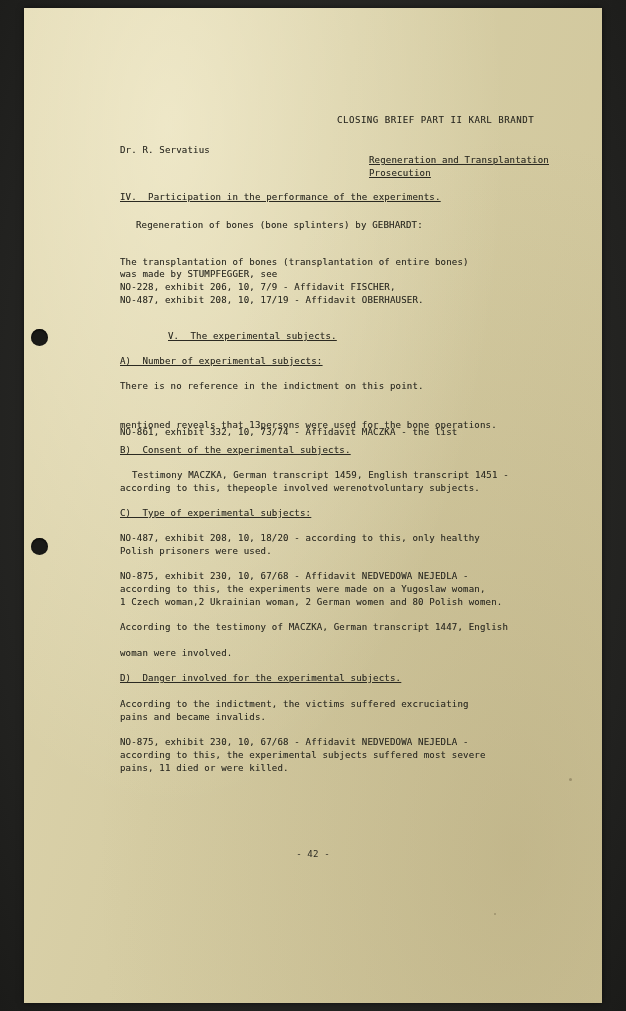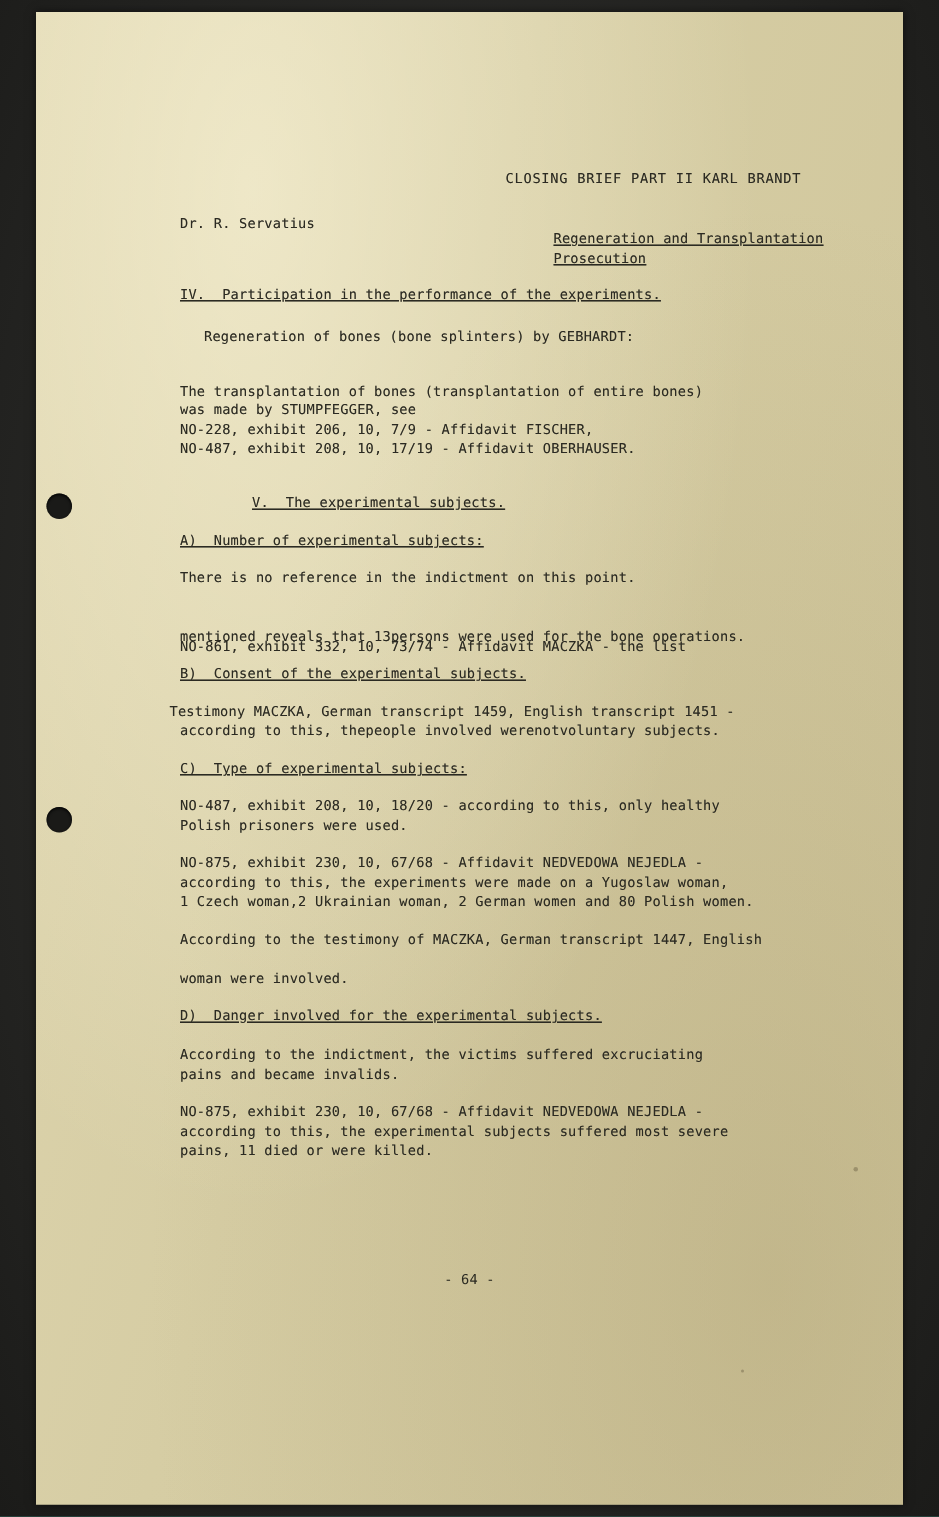--- a/index.html
+++ b/index.html
@@ -10,21 +10,21 @@
   body {
     width: 626px;
     height: 1011px;
     overflow: hidden;
     font-family: "DejaVu Sans Mono", monospace;
   }
   #page-wrap {
     position: relative;
     width: 626px;
     height: 1011px;
-    background: #0f766e;
+    background: #fdba74;
   }
   
   #scan-bg {
     position: absolute;
     inset: 0;
     background:
       radial-gradient(ellipse at 50% 45%, #343430 0%, #222220 75%, #1b1b19 100%);
   }
   
   #sheet {
@@ -121,21 +121,21 @@
 
       <div class="ln u" style="left:96px; top:347px;">A)  Number of experimental subjects:</div>
 
       <div class="ln" style="left:96px; top:372px;">There is no reference in the indictment on this point.</div>
 
       <div class="ln" style="left:96px; top:398px;margin-top:20px;">NO-861, exhibit 332, 10, 73/74 - Affidavit MACZKA - the list</div>
       <div class="ln" style="left:96px; top:411px;">mentioned reveals that 13persons were used for the bone operations.</div>
 
       <div class="ln u" style="left:96px; top:436px;text-align:center;">B)  Consent of the experimental subjects.</div>
 
-      <div class="ln" style="left:89px; top:461px;">Testimony MACZKA, German transcript 1459, English transcript 1451 -</div>
+      <div class="ln" style="left:108px; top:461px;">Testimony MACZKA, German transcript 1459, English transcript 1451 -</div>
       <div class="ln" style="left:96px; top:474px;">according to this, thepeople involved werenotvoluntary subjects.</div>
 
       <div class="ln u" style="left:96px; top:499px;">C)  Type of experimental subjects:</div>
 
       <div class="ln" style="left:96px; top:524px;">NO-487, exhibit 208, 10, 18/20 - according to this, only healthy</div>
       <div class="ln" style="left:96px; top:537px;">Polish prisoners were used.</div>
 
       <div class="ln" style="left:96px; top:562px;">NO-875, exhibit 230, 10, 67/68 - Affidavit NEDVEDOWA NEJEDLA -</div>
       <div class="ln" style="left:96px; top:575px;">according to this, the experiments were made on a Yugoslaw woman,</div>
       <div class="ln" style="left:96px; top:588px;">1 Czech woman,2 Ukrainian woman, 2 German women and 80 Polish women.</div>
@@ -145,21 +145,21 @@
 
       <div class="ln u" style="left:96px; top:664px;">D)  Danger involved for the experimental subjects.</div>
 
       <div class="ln" style="left:96px; top:690px;">According to the indictment, the victims suffered excruciating</div>
       <div class="ln" style="left:96px; top:703px;">pains and became invalids.</div>
 
       <div class="ln" style="left:96px; top:728px;">NO-875, exhibit 230, 10, 67/68 - Affidavit NEDVEDOWA NEJEDLA -</div>
       <div class="ln" style="left:96px; top:741px;">according to this, the experimental subjects suffered most severe</div>
       <div class="ln" style="left:96px; top:754px;">pains, 11 died or were killed.</div>
 
-      <div id="pageno">- 64 -</div>
+      <div id="pageno">- 42 -</div>
     </div>
 
     <div class="speck" style="left:545px; top:770px; width:3px; height:3px;"></div>
     <div class="speck" style="left:470px; top:905px; width:2px; height:2px;"></div>
   </div>
 
   <div class="hole" id="hole-top"></div>
   <div class="hole" id="hole-bottom"></div>
 </div>
 

